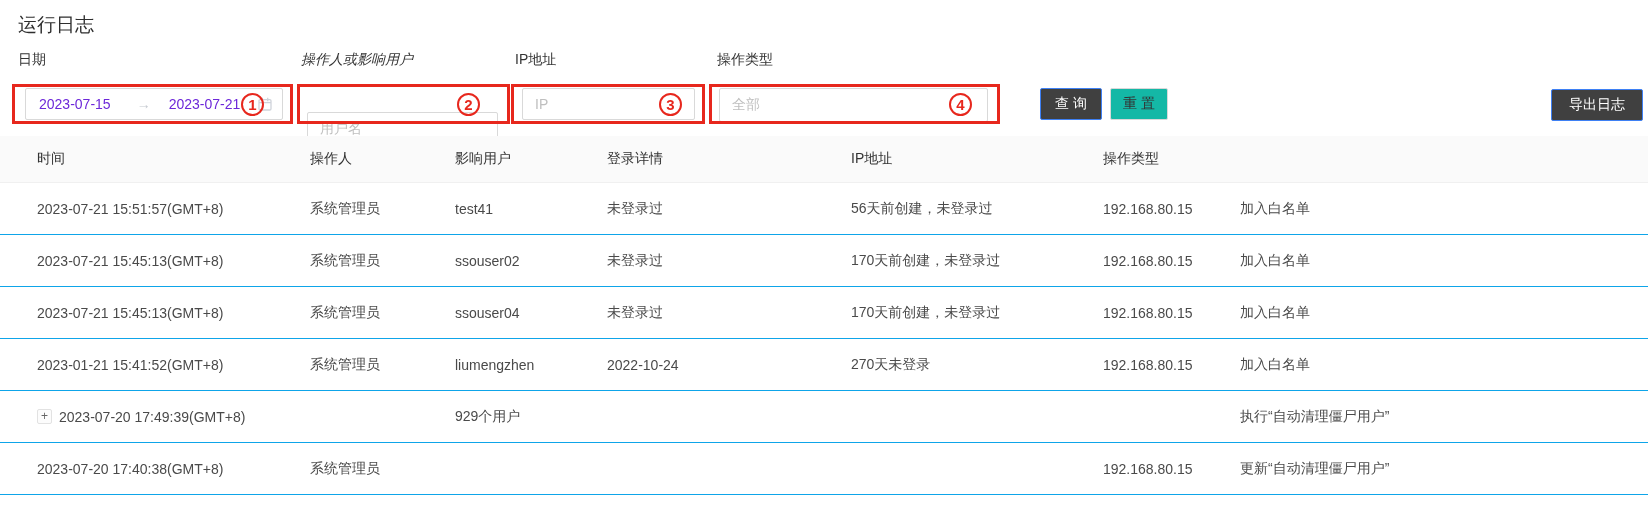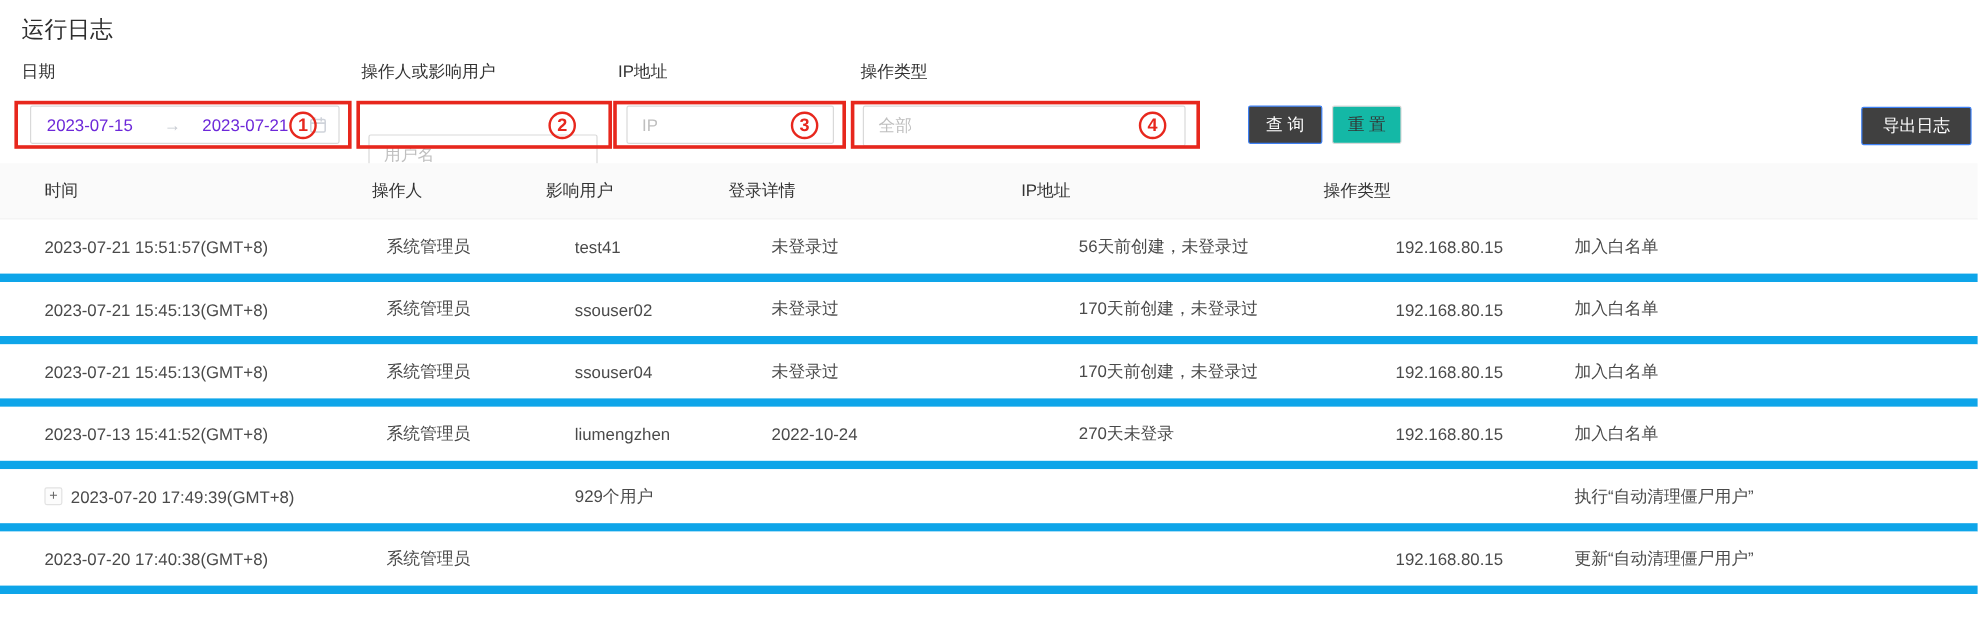--- a/index.html
+++ b/index.html
@@ -14,21 +14,21 @@
 
   .page-title {
     position:absolute; left:18px; top:12px;
     font-size:19px; font-weight:500; color:#2e2e2e;
   }
 
   .filter-label {
     position:absolute; top:51px; font-size:14px; color:#333;
   }
   .lbl-date { left:18px; }
-  .lbl-user { left:301px; }
+  .lbl-user { left:301px;font-style:italic; }
   .lbl-ip   { left:515px; }
   .lbl-type { left:717px; }
 
   .input {
     position:absolute; top:88px; height:32px;
     border:1px solid #d9d9d9; border-radius:2px; background:#fff;
     font-size:14px; color:#444; display:flex; align-items:center;
   }
   .date-range { left:25px; width:258px; padding:0 10px 0 13px; }
   .date-range .date-text { color:#6d28d9; }
@@ -83,21 +83,21 @@
     display:grid;
     grid-template-columns:273px 145px 152px 244px 252px 137px 1fr;
     padding-left:37px; align-items:center;
   }
   .thead {
     height:47px; background:#fafafa; color:#333; font-size:14px; font-weight:500;
     border-bottom:1px solid #f0f0f0;
   }
   .tr {
     height:52px; font-size:14px; color:#4a4a4a;
-    border-bottom:7px solid #0ea5e9; background:#fff;gap:12px;
+    border-bottom:1px solid #0ea5e9; background:#fff;
   }
   .td { display:flex; align-items:center; min-width:0; padding-right:10px; }
   .expand-btn {
     width:15px; height:15px; margin-right:7px; flex:none;
     border:1px solid #e2e2e2; border-radius:2px; background:#fcfcfc;
     color:#666; font-size:12px; line-height:13px; text-align:center;
     display:inline-flex; align-items:center; justify-content:center; cursor:pointer;
   }
 </style>
 </head>
@@ -220,21 +220,21 @@
           </div>
           <div class="td">
             <span>192.168.80.15</span>
           </div>
           <div class="td">
             <span>加入白名单</span>
           </div>
         </div>
         <div class="tr">
           <div class="td">
-            <span>2023-07-13 15:41:52(GMT+8)</span>
+            <span>2023-01-21 15:41:52(GMT+8)</span>
           </div>
           <div class="td">
             <span>系统管理员</span>
           </div>
           <div class="td">
             <span>liumengzhen</span>
           </div>
           <div class="td">
             <span>2022-10-24</span>
           </div>

